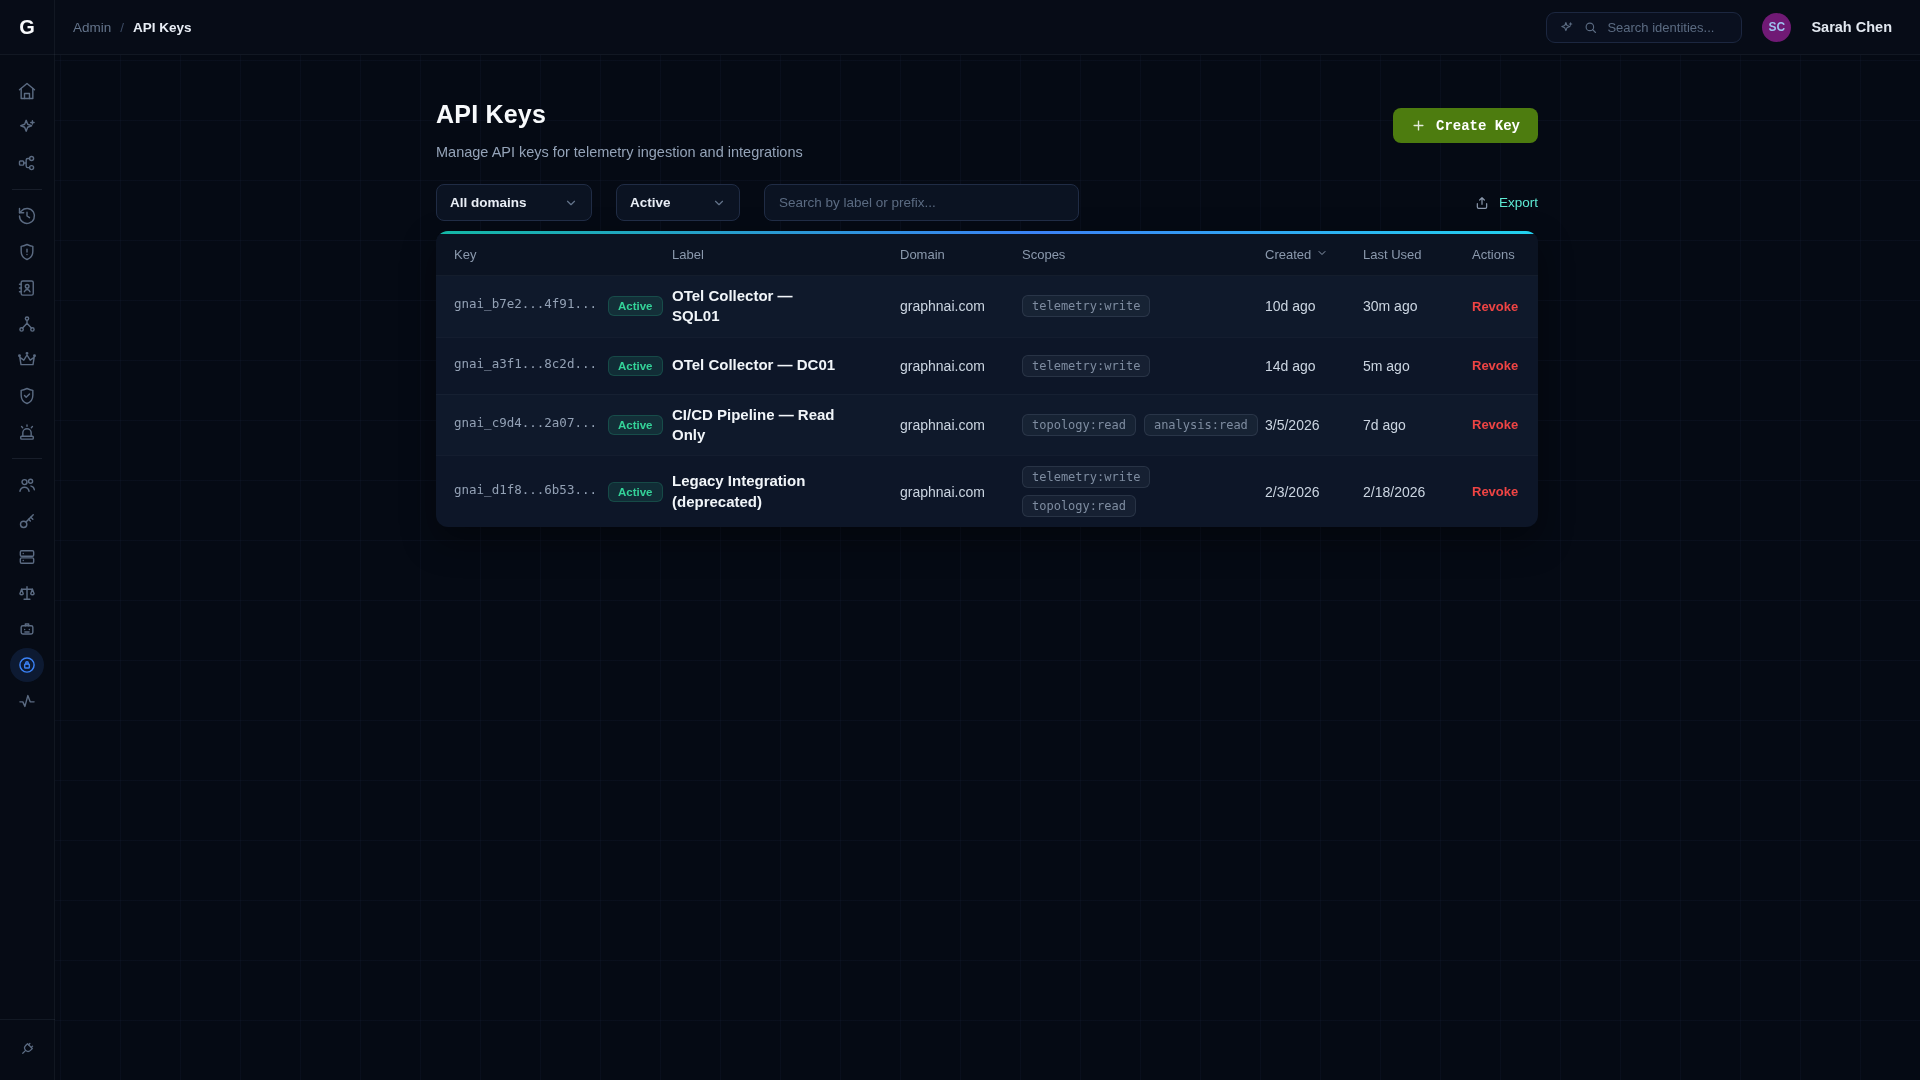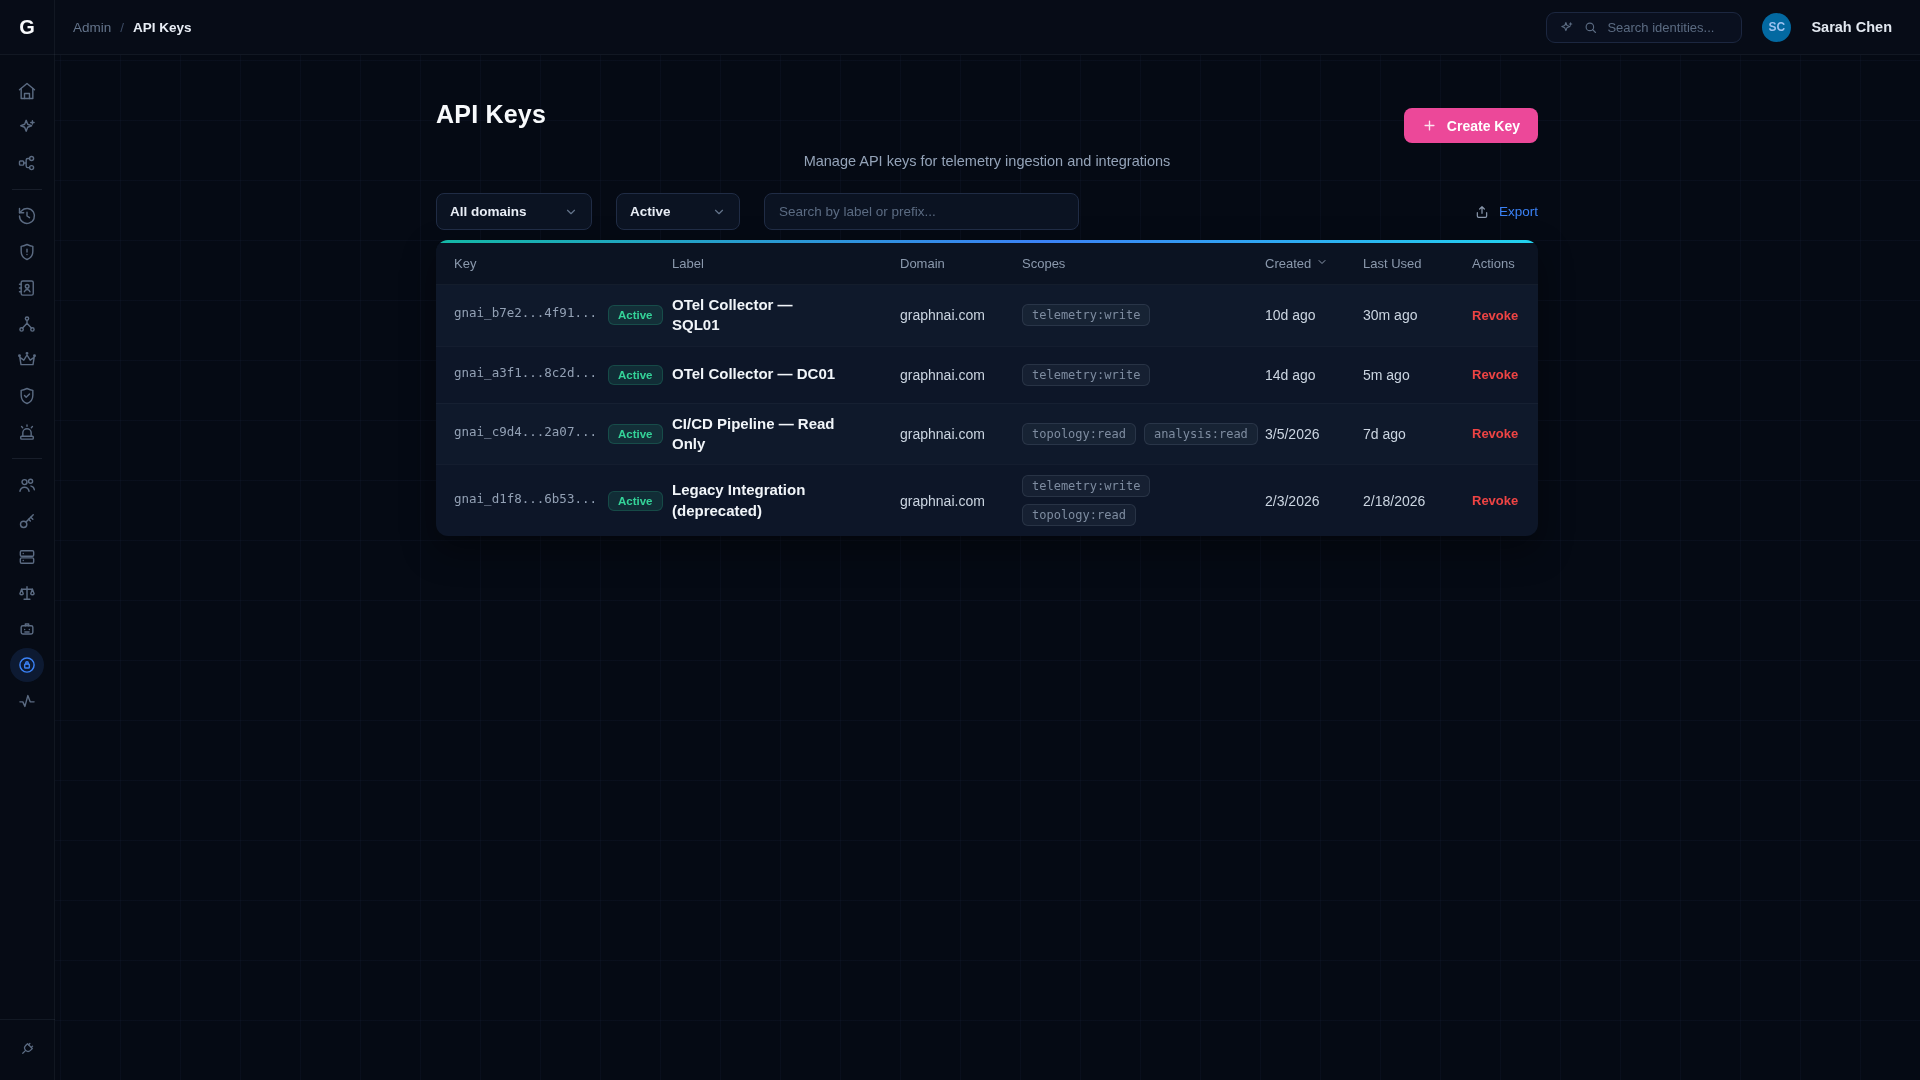--- a/index.html
+++ b/index.html
@@ -35,21 +35,21 @@
     width:196px; height:31px; display:flex; align-items:center; gap:9px;
     background:#0a101f; border:1px solid #1c2740; border-radius:9px; padding:0 12px;
     color:#5b6b82;
   }
   .id-search input {
     background:transparent; border:none; outline:none; color:#cbd5e1;
     font-size:13px; width:140px; font-family:"Liberation Sans", sans-serif;
   }
   .id-search input::placeholder { color:#5b6b82; }
   .avatar {
-    width:29px; height:29px; border-radius:50%; background:#0369a1;
+    width:29px; height:29px; border-radius:50%; background:#701a75;
     display:flex; align-items:center; justify-content:center;
     font-size:12px; font-weight:700; color:#9ec2f0; cursor:pointer;
   }
   .user-name { font-size:14.5px; font-weight:600; color:#e2e8f0; }
 
   
   .sidebar {
     position:absolute; top:55px; left:0; width:55px; height:1025px;
     background:#060b15; border-right:1px solid rgba(148,163,184,0.08);
     display:flex; flex-direction:column; align-items:center;
@@ -61,47 +61,47 @@
   }
   .side-icon.active { background:rgba(59,130,246,0.13); border-radius:50%; color:#3b82f6; }
   .side-div { width:30px; height:1px; background:rgba(148,163,184,0.13); margin:7px 0 9px; flex:0 0 auto; }
   .side-spacer { flex:1 1 auto; }
   .side-bottom-div { width:55px; height:1px; background:rgba(148,163,184,0.09); margin-bottom:12px; flex:0 0 auto; }
 
   
   .main { position:absolute; left:436px; top:55px; width:1102px; }
   .page-head { position:relative; margin-top:45px; }
   .page-title { font-size:25px; font-weight:700; color:#f8fafc; letter-spacing:0.2px; }
-  .page-sub { font-size:14.5px; color:#94a3b8; margin-top:24px;text-align:center; }
+  .page-sub { font-size:14.5px; color:#94a3b8; margin-top:15px; }
   .create-btn {
     position:absolute; right:0; top:8px; height:35px; padding:0 18px;
-    background:#ec4899; color:#fff; border:none; border-radius:8px;
+    background:#4d7c0f; color:#fff; border:none; border-radius:8px;
     font-size:14px; font-weight:600; display:flex; align-items:center; gap:10px;
-    cursor:pointer; font-family:Liberation Sans, sans-serif;
+    cursor:pointer; font-family:Liberation Mono, monospace;
   }
   .create-btn .plus { opacity:0.85; display:flex; }
 
   .filters { display:flex; align-items:center; gap:24px; margin-top:24px; }
   .select-box {
     height:37px; background:#0b1322; border:1px solid #202c45; border-radius:8px;
     display:flex; align-items:center; justify-content:space-between; padding:0 13px;
     font-size:13.5px; font-weight:600; color:#e8edf5; cursor:pointer;
   }
   .select-domains { width:156px; }
   .select-status { width:124px; }
   .chev { color:#64748b; display:flex; }
   .filter-search {
     width:315px; height:37px; background:#0b1322; border:1px solid #202c45; border-radius:8px;
     padding:0 14px; color:#cbd5e1; font-size:13.5px; outline:none;
     font-family:"Liberation Sans", sans-serif;
   }
   .filter-search::placeholder { color:#5b6b82; }
   .export-btn {
     margin-left:auto; display:flex; align-items:center; gap:9px; background:none; border:none;
-    color:#3b82f6; font-size:13.5px; font-weight:500; cursor:pointer;
+    color:#5eead4; font-size:13.5px; font-weight:500; cursor:pointer;
     font-family:"Liberation Sans", sans-serif;
   }
   .export-btn .ic { color:#8b99ad; display:flex; }
 
   
   .table-card {
     margin-top:10px; width:1102px; background:#0d1628; border-radius:12px;
     overflow:hidden; box-shadow:0 14px 34px rgba(0,0,0,0.4);
   }
   .accent-bar { height:3px; background:linear-gradient(90deg,#14b8a6,#3b82f6 55%,#22d3ee); }

